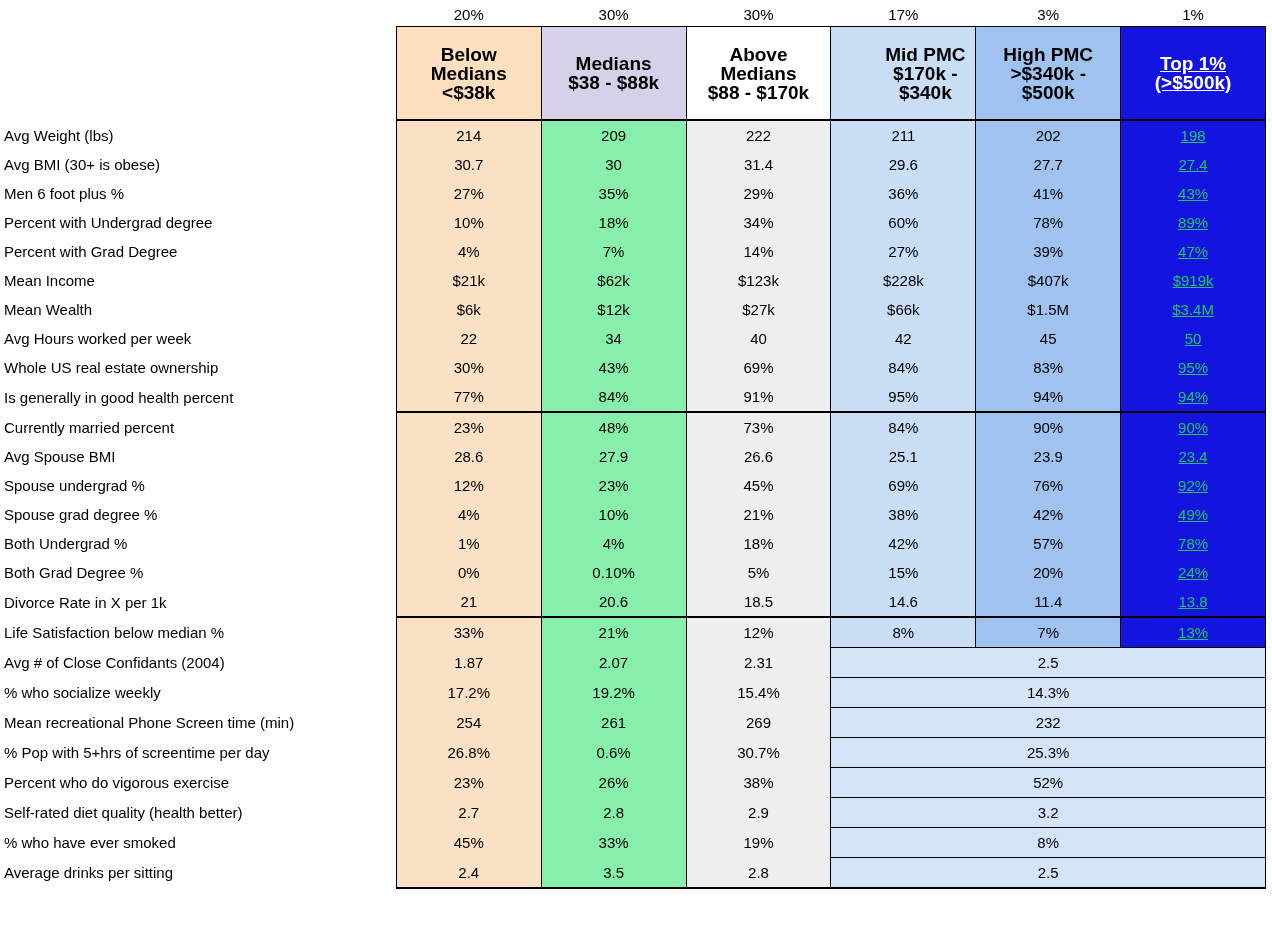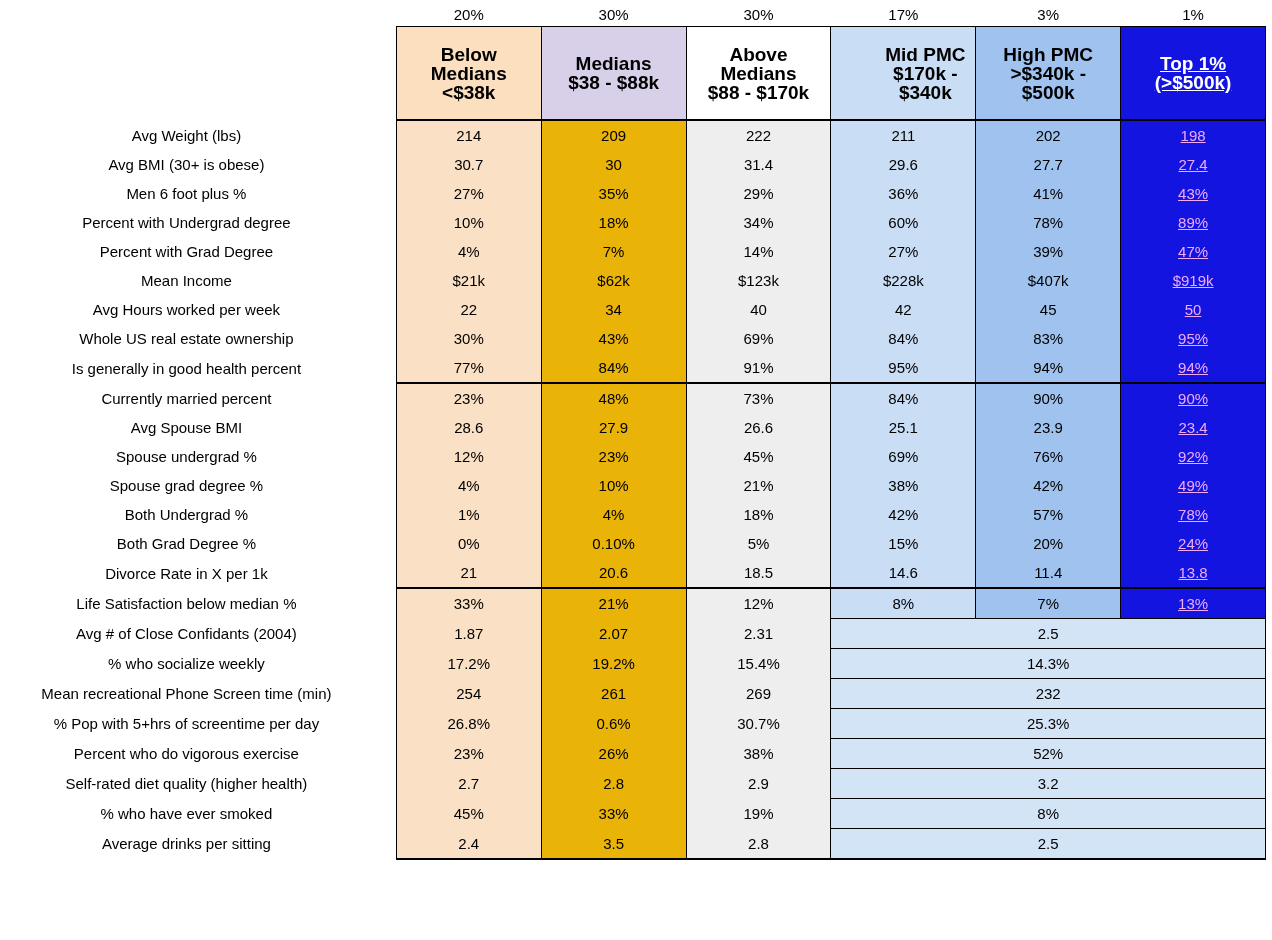--- a/index.html
+++ b/index.html
@@ -54,43 +54,43 @@
     font-size: 19px;
     line-height: 19px;
     border: 1px solid #000;
   }
   tr.head-row td.rowlabel-head {
     border: none;
     background: transparent;
   }
 
   td.rowlabel {
-    text-align: center;
+    text-align: left;
     padding-right: 27px;
     font-size: 15px;
     border: none;
     background: #fff;
     white-space: nowrap;
     height: 29px;
   }
 
   td.cell {
     border-left: 1px solid #000;
     border-right: 1px solid #000;
     height: 29px;
     font-size: 15px;
   }
 
   
   .c0 { background: #fae0c4; }
-  .c1 { background: #eab308; }
+  .c1 { background: #86efac; }
   .c2 { background: #eeeeee; }
   .c3 { background: #c9ddf5; }
   .c4 { background: #9fc2ee; }
-  .c5 { background: #1414e0; color: #f0abfc; }
+  .c5 { background: #1414e0; color: #22c55e; }
 
   .c0.hdr { background: #fbdfbe; }
   .c1.hdr { background: #d8d0e8; }
   .c2.hdr { background: #ffffff; }
   .c3.hdr { background: #c9ddf5; padding-left: 44px; }
   .c4.hdr { background: #9fc2ee; }
   .c5.hdr { background: #1414e0; color: #fff; }
 
   
   td.merged {
@@ -218,20 +218,29 @@
         <tr class="">
           <td class="rowlabel">Mean Income</td>
           <td class="cell c0">$21k</td>
           <td class="cell c1">$62k</td>
           <td class="cell c2">$123k</td>
           <td class="cell c3">$228k</td>
           <td class="cell c4">$407k</td>
           <td class="cell c5">$919k</td>
         </tr>
         <tr class="">
+          <td class="rowlabel">Mean Wealth</td>
+          <td class="cell c0">$6k</td>
+          <td class="cell c1">$12k</td>
+          <td class="cell c2">$27k</td>
+          <td class="cell c3">$66k</td>
+          <td class="cell c4">$1.5M</td>
+          <td class="cell c5">$3.4M</td>
+        </tr>
+        <tr class="">
           <td class="rowlabel">Avg Hours worked per week</td>
           <td class="cell c0">22</td>
           <td class="cell c1">34</td>
           <td class="cell c2">40</td>
           <td class="cell c3">42</td>
           <td class="cell c4">45</td>
           <td class="cell c5">50</td>
         </tr>
         <tr class="">
           <td class="rowlabel">Whole US real estate ownership</td>
@@ -352,21 +361,21 @@
           <td class="merged" colspan="3">25.3%</td>
         </tr>
         <tr class="">
           <td class="rowlabel">Percent who do vigorous exercise</td>
           <td class="cell c0">23%</td>
           <td class="cell c1">26%</td>
           <td class="cell c2">38%</td>
           <td class="merged" colspan="3">52%</td>
         </tr>
         <tr class="">
-          <td class="rowlabel">Self-rated diet quality (higher health)</td>
+          <td class="rowlabel">Self-rated diet quality (health better)</td>
           <td class="cell c0">2.7</td>
           <td class="cell c1">2.8</td>
           <td class="cell c2">2.9</td>
           <td class="merged" colspan="3">3.2</td>
         </tr>
         <tr class="">
           <td class="rowlabel">% who have ever smoked</td>
           <td class="cell c0">45%</td>
           <td class="cell c1">33%</td>
           <td class="cell c2">19%</td>

